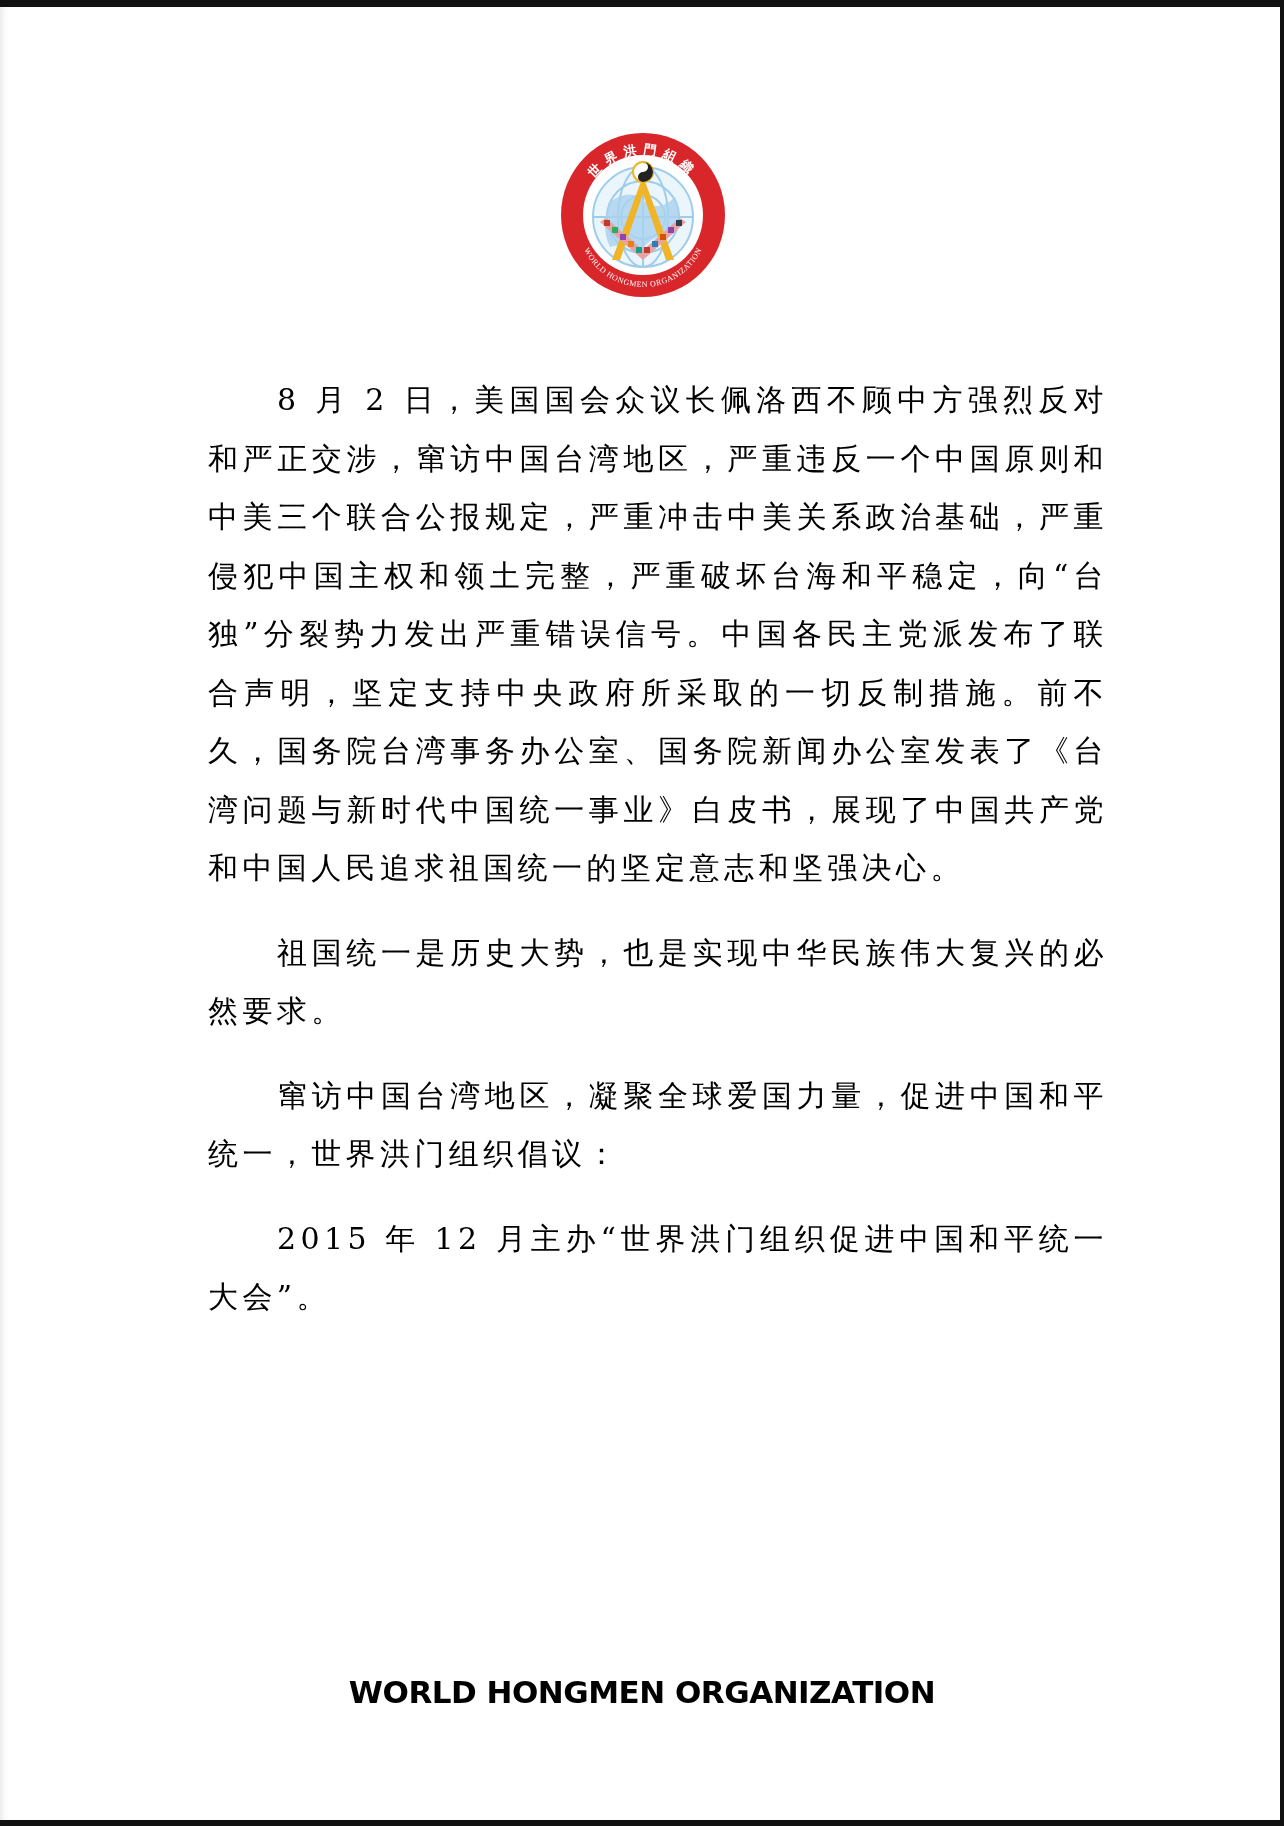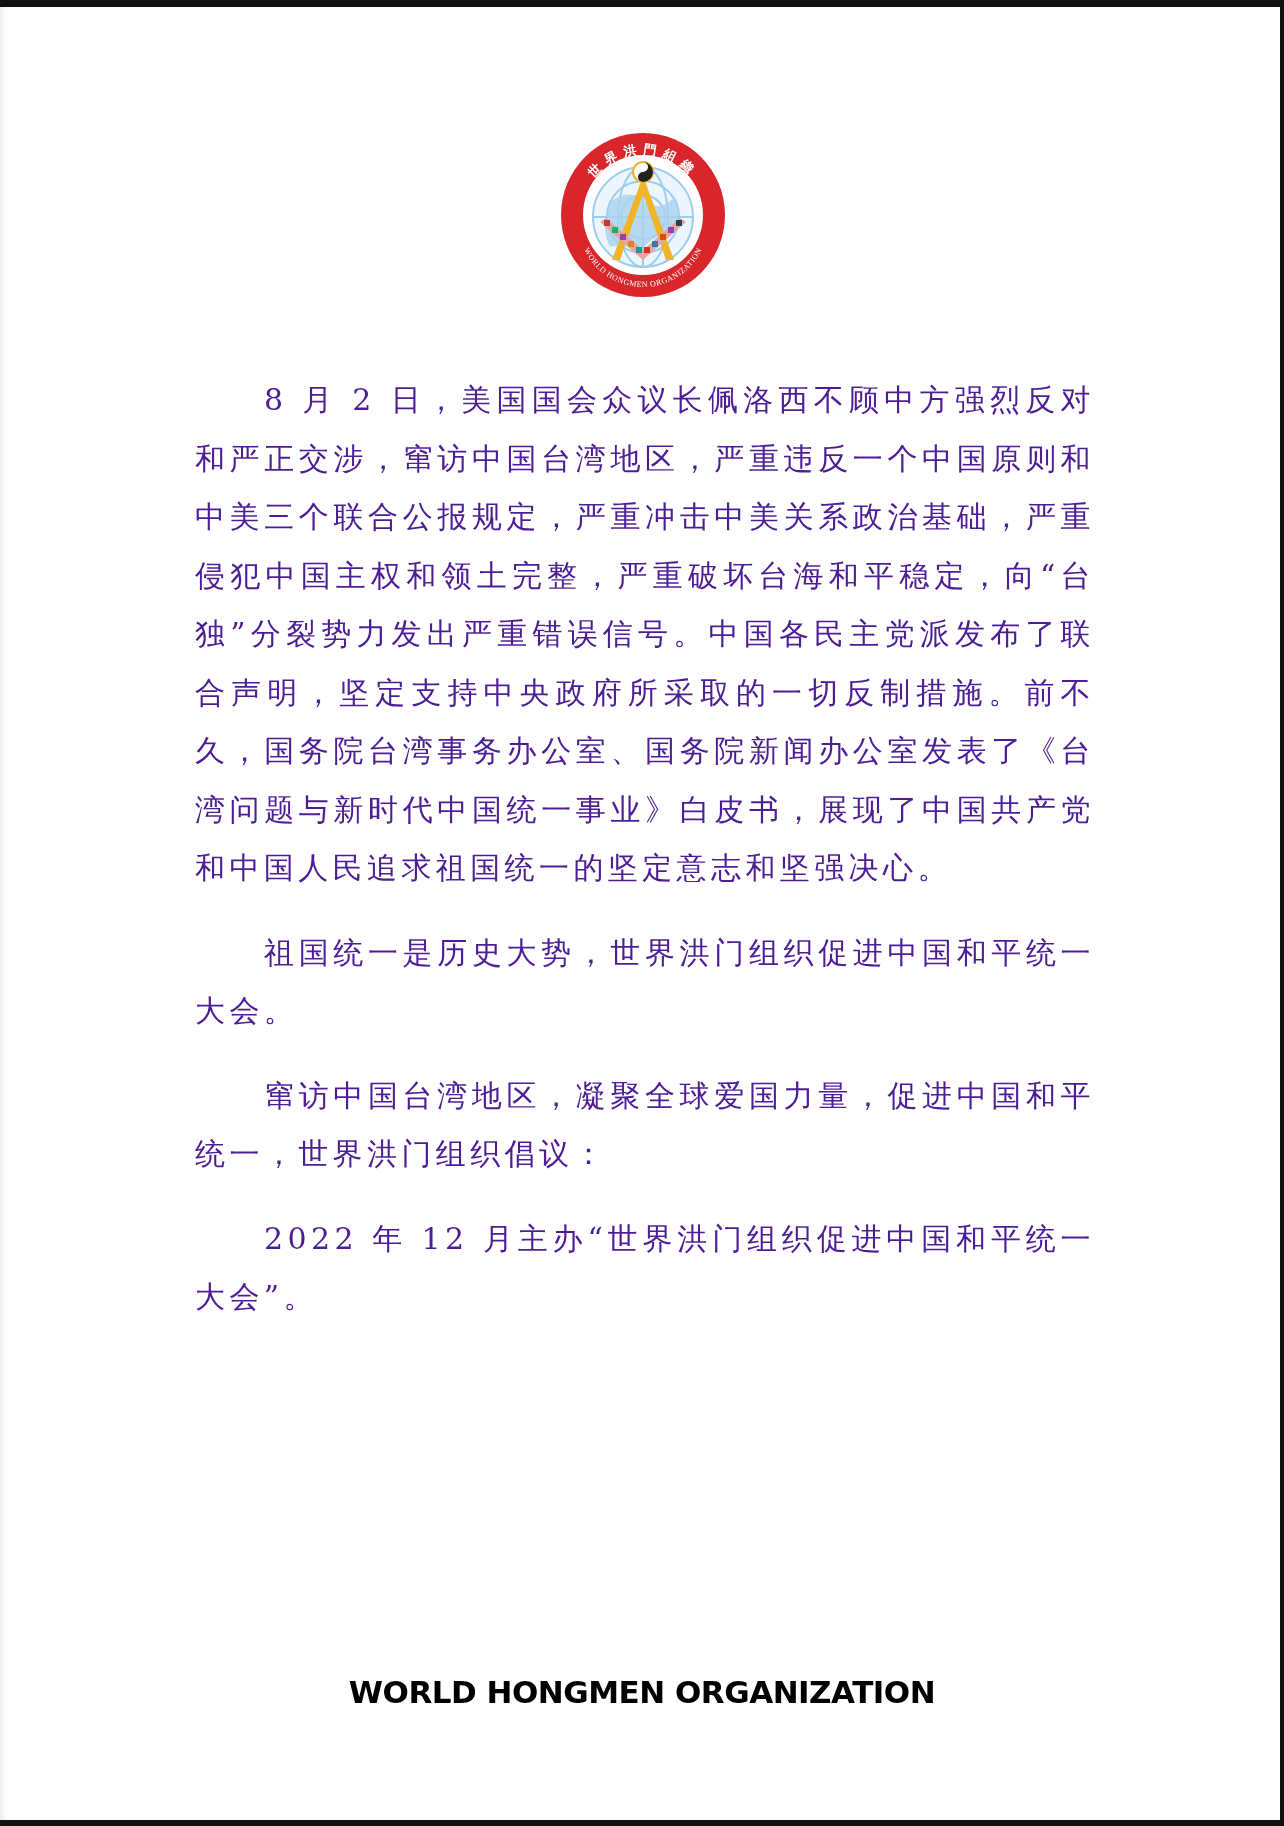--- a/index.html
+++ b/index.html
@@ -10,22 +10,22 @@
   }
   .page {
     position: absolute; left: 0; top: 7px; width: 1280px; height: 1813px;
     background: #ffffff;
     box-shadow: inset 6px 0 6px -4px #e6e6e6;
   }
   .logo {
     position: absolute; left: 560px; top: 125px; width: 166px; height: 166px;
   }
   .body-text {
-    position: absolute; left: 195px; top: 364px; width: 900px;
-    color: #4c1d95; font-size: 30px; line-height: 58.5px; letter-spacing: 4.4px;
+    position: absolute; left: 208px; top: 364px; width: 900px;
+    color: #000000; font-size: 30px; line-height: 58.5px; letter-spacing: 4.4px;
     font-family: "DejaVu Serif", "Liberation Serif", serif;
   }
   .para { margin: 0 0 26px 0; text-indent: 69px; text-align: justify; }
   .para.q { text-indent: 69px; }
   .footer-title {
     position: absolute; left: 0; width: 1284px; top: 1667px; text-align: center;
     font-family: "DejaVu Sans", "Liberation Sans", sans-serif;
     font-weight: bold; font-size: 31px; letter-spacing: -0.5px; color: #000;
   }
 </style>
@@ -72,19 +72,19 @@
         <textPath href="#topArc" startOffset="50%" text-anchor="middle">世界洪門組織</textPath>
       </text>
       <text font-size="8" fill="#ffffff" font-family="Liberation Serif, serif" letter-spacing="0.5">
         <textPath href="#botArc" startOffset="50%" text-anchor="middle">WORLD HONGMEN ORGANIZATION</textPath>
       </text>
     </svg>
   </div>
 
   <div class="body-text">
     <p class="para">8 月 2 日，美国国会众议长佩洛西不顾中方强烈反对和严正交涉，窜访中国台湾地区，严重违反一个中国原则和中美三个联合公报规定，严重冲击中美关系政治基础，严重侵犯中国主权和领土完整，严重破坏台海和平稳定，向“台独”分裂势力发出严重错误信号。中国各民主党派发布了联合声明，坚定支持中央政府所采取的一切反制措施。前不久，国务院台湾事务办公室、国务院新闻办公室发表了《台湾问题与新时代中国统一事业》白皮书，展现了中国共产党和中国人民追求祖国统一的坚定意志和坚强决心。</p>
-    <p class="para">祖国统一是历史大势，世界洪门组织促进中国和平统一大会。</p>
+    <p class="para">祖国统一是历史大势，也是实现中华民族伟大复兴的必然要求。</p>
     <p class="para">窜访中国台湾地区，凝聚全球爱国力量，促进中国和平统一，世界洪门组织倡议：</p>
-    <p class="para">2022 年 12 月主办“世界洪门组织促进中国和平统一大会”。</p>
+    <p class="para">2015 年 12 月主办“世界洪门组织促进中国和平统一大会”。</p>
   </div>
 
   <div class="footer-title">WORLD HONGMEN ORGANIZATION</div>
 </div>
 
 </body></html>

